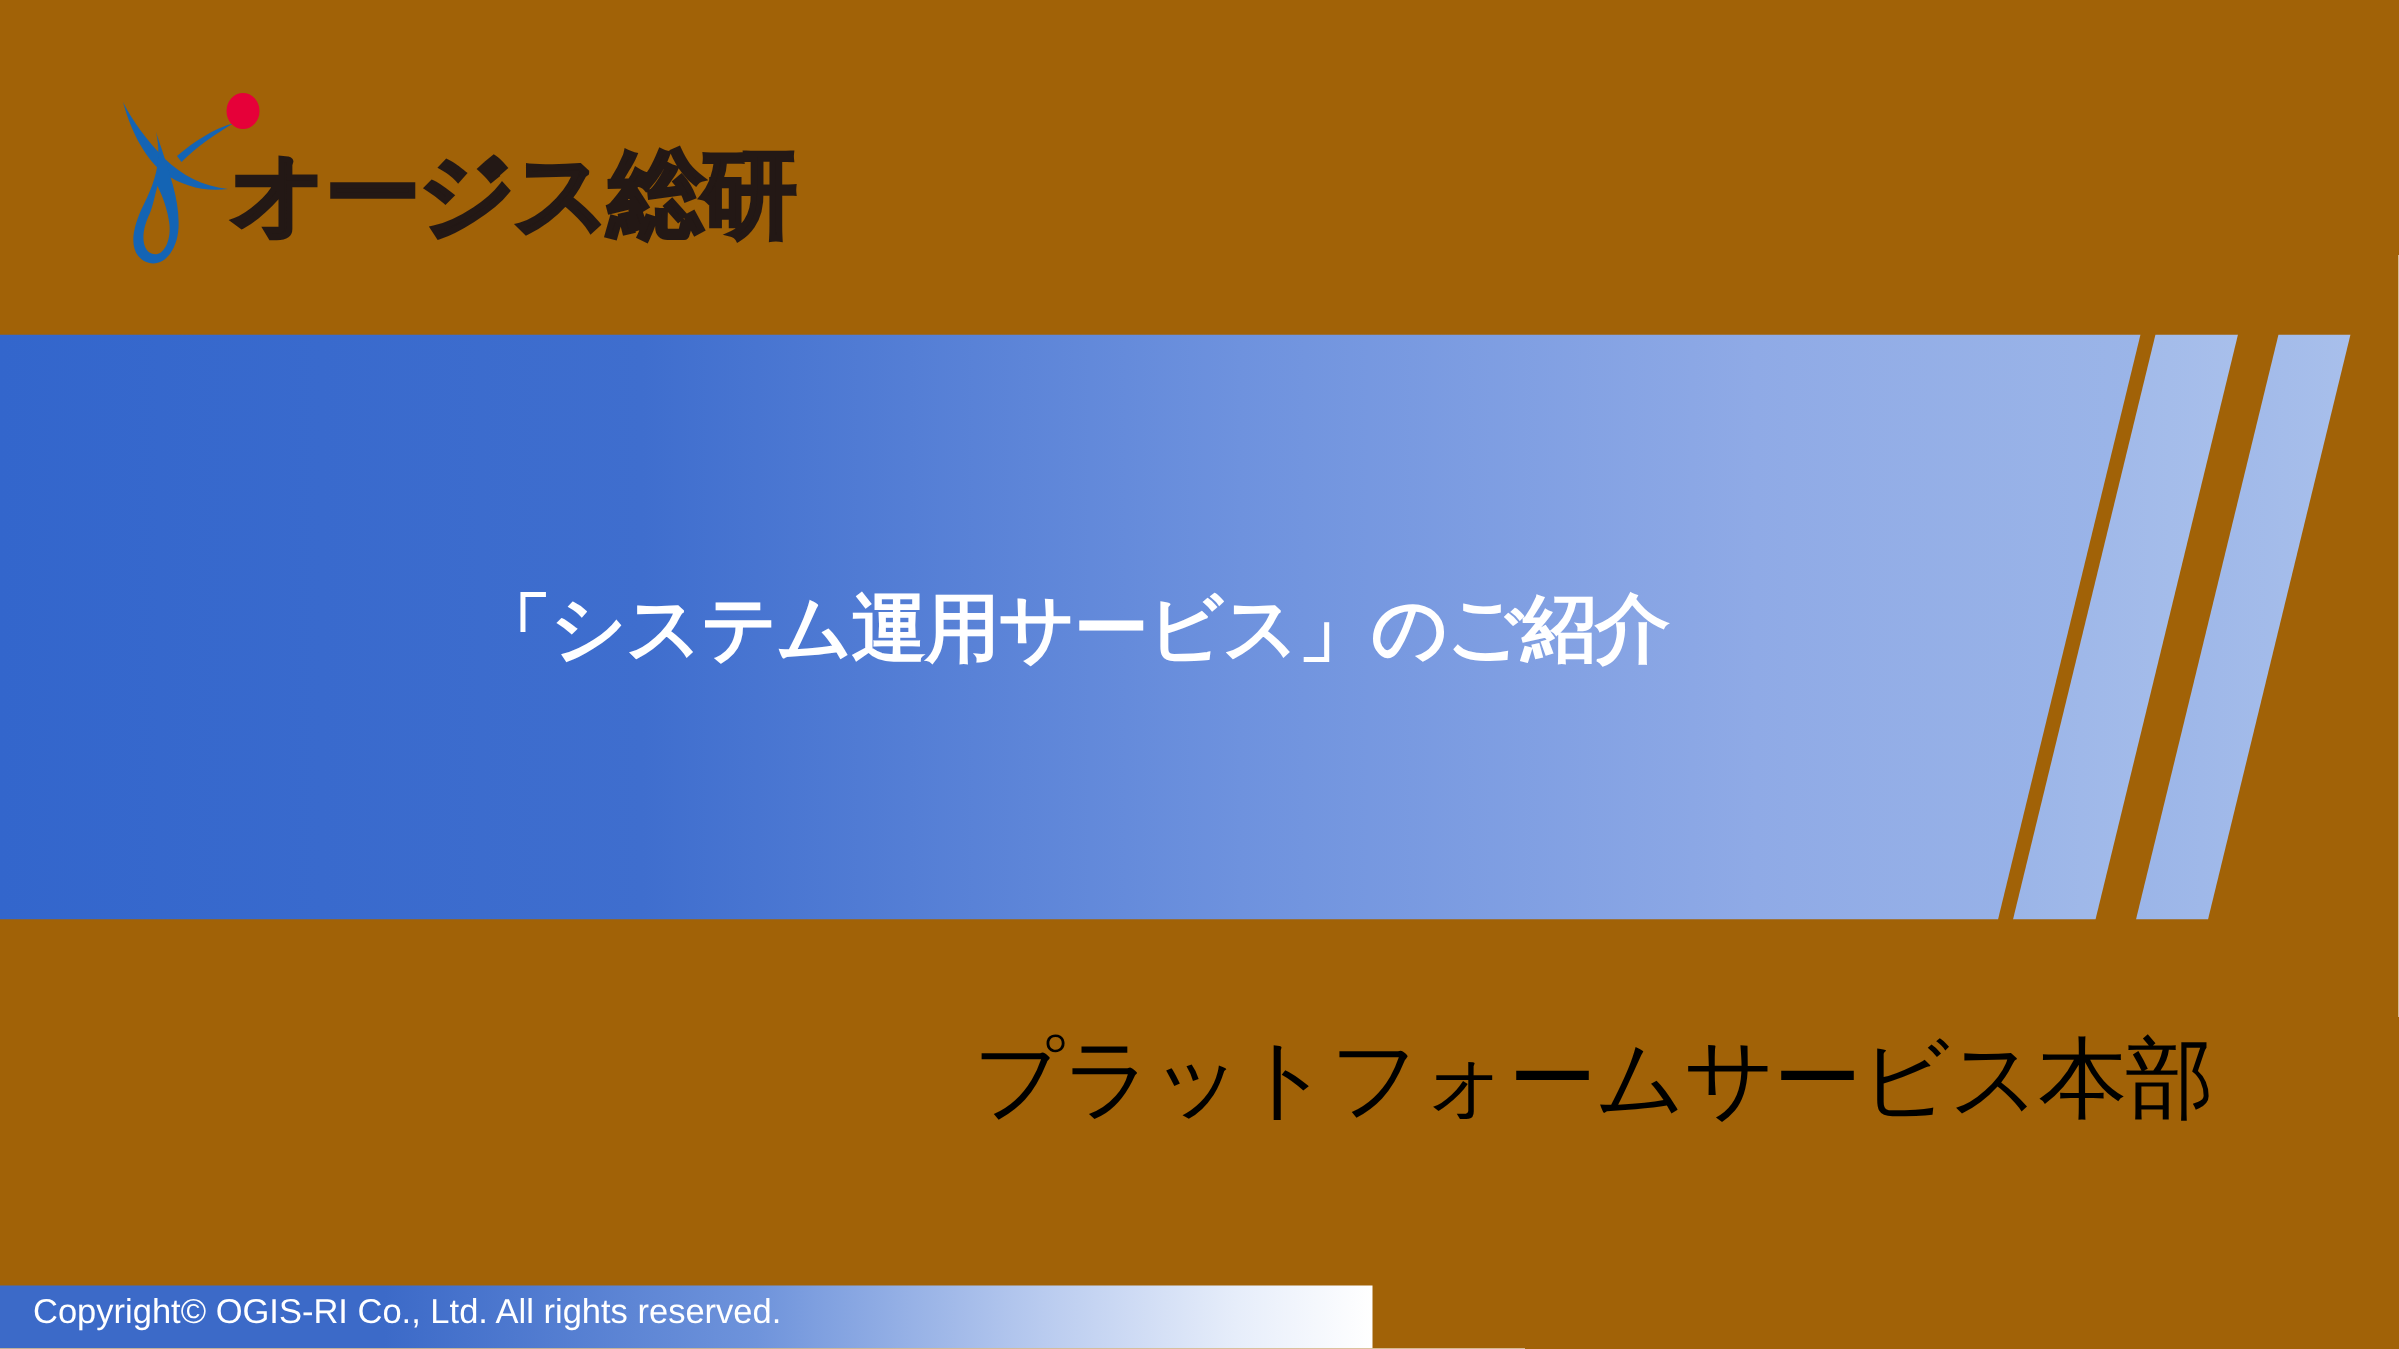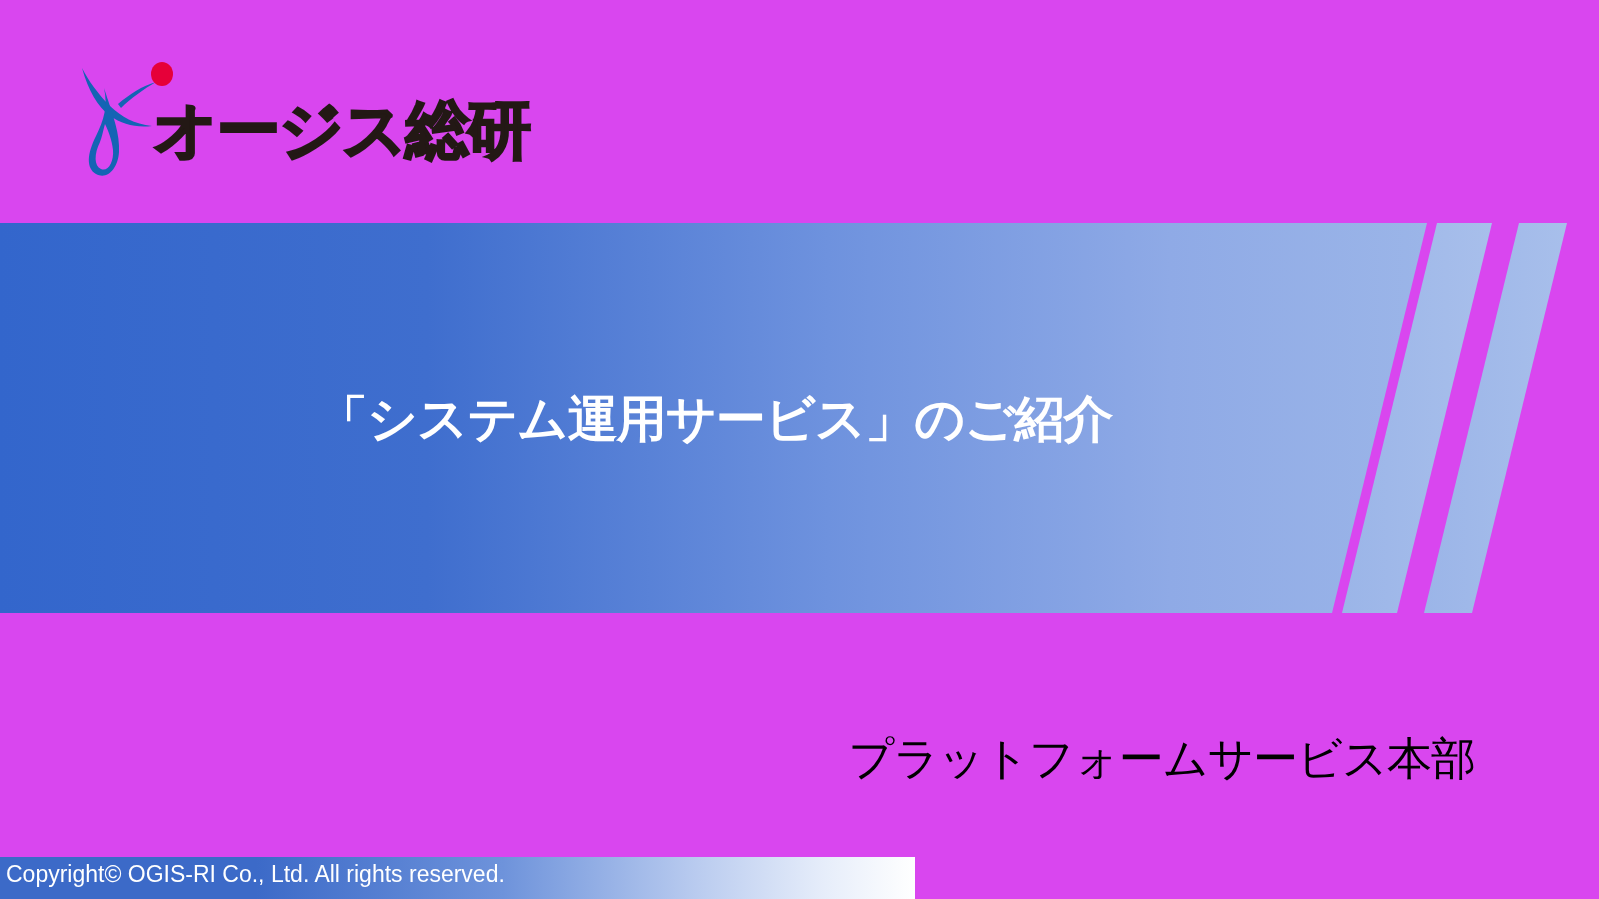--- a/index.html
+++ b/index.html
@@ -9,21 +9,21 @@
     background: #ffffff;
   }
   body {
     font-family: "Liberation Sans", "DejaVu Sans", sans-serif;
   }
 
   #slide {
     position: relative;
     width: 1599px;
     height: 899px;
-    background: #d946ef;
+    background: #a16207;
     overflow: hidden;
   }
 
   
   #logo-block {
     position: absolute;
     left: 74px;
     top: 52px;
     width: 480px;
     height: 130px;
@@ -74,43 +74,42 @@
     margin-top: 12px;
   }
 
   
   #subtitle {
     position: absolute;
     right: 124px;
     top: 685px;
     font-family: "DejaVu Sans", "Liberation Sans", sans-serif;
     font-weight: 400;
-    font-size: 45px;
+    font-size: 59px;
     line-height: 1.15;
     letter-spacing: -1px;
     color: #000000;
     white-space: nowrap;
     text-align: right;
-    margin-top: 48px;
   }
 
   
   #footer-bar {
     position: absolute;
     left: 0;
     top: 857px;
     width: 915px;
     height: 42px;
     background: linear-gradient(to right,
         #3c6ac8 0%, #3c6ac8 28%, #6e93db 55%,
         #b9cbef 76%, #e6edfa 90%, #ffffff 100%);
   }
   #footer-text {
     position: absolute;
-    left: 6px;
+    left: 22px;
     top: 862px;
     font-family: "Liberation Sans", "DejaVu Sans", sans-serif;
     font-size: 23px;
     line-height: 1.1;
     color: #ffffff;
     white-space: nowrap;
     letter-spacing: 0px;
     text-align: right;
   }
 </style>

